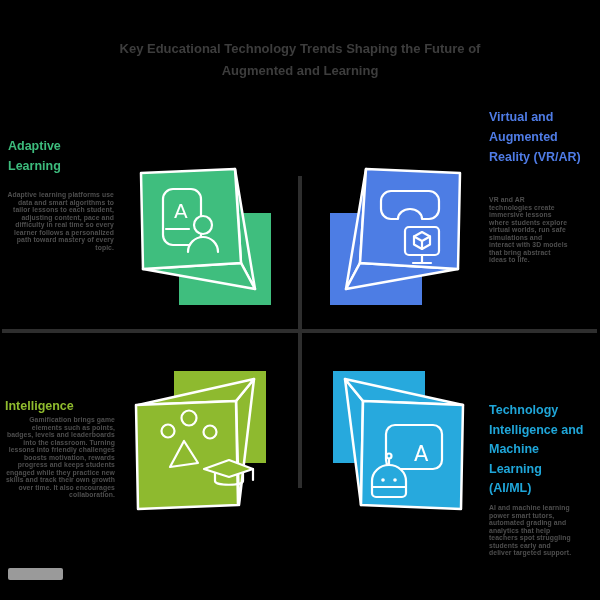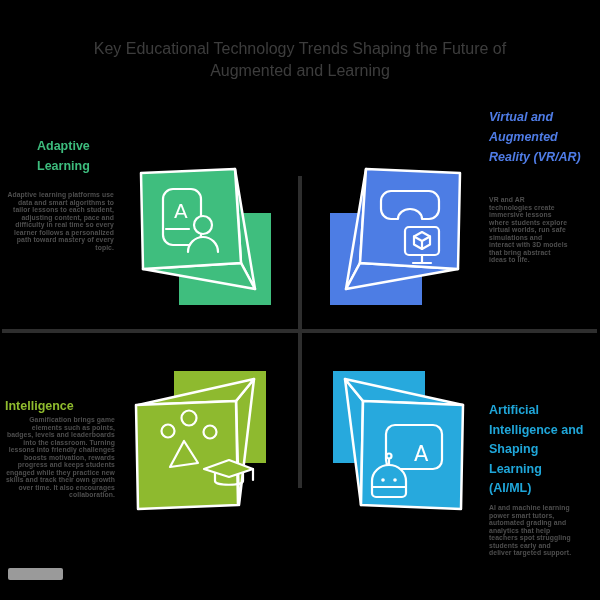--- a/index.html
+++ b/index.html
@@ -4,21 +4,21 @@
 <style>
   html,body{margin:0;padding:0;background:#000;}
   #canvas{
     position:relative;width:600px;height:600px;background:#000;overflow:hidden;
     font-family:"Liberation Sans","DejaVu Sans",sans-serif;
   }
   .abs{position:absolute;}
   
   .title{
     left:0;top:38px;width:600px;text-align:center;
-    color:#3d3d3d;font-weight:normal;font-size:16px;line-height:21.5px;
+    color:#3d3d3d;font-weight:bold;font-size:13px;line-height:21.5px;
   }
   
   .heading{font-weight:bold;font-size:12.5px;line-height:20px;}
   .h-green{color:#3dbc7d;}
   .h-blue{color:#4f7ce6;}
   .h-olive{color:#8fbb2e;}
   .h-cyan{color:#1fa6d9;}
   
   .body-txt{
     color:#4e4e4e;font-size:6.8px;line-height:7.5px;font-weight:bold;
@@ -39,41 +39,41 @@
 <div id="canvas">
 
   <div class="abs title">
     <div>Key Educational Technology Trends Shaping the Future of</div>
     <div>Augmented and Learning</div>
   </div>
 
   <div class="abs divider" style="left:2px;top:329px;width:595px;height:4px;"></div>
   <div class="abs divider" style="left:298px;top:176px;width:4px;height:312px;"></div>
 
-  <div class="abs heading h-green" style="left:8px;top:136px;width:86px;margin-left:29px;">Adaptive Learning</div>
+  <div class="abs heading h-green" style="left:8px;top:136px;width:86px;">Adaptive Learning</div>
 
   <div class="abs body-txt ra" style="left:6px;top:191px;width:108px;">Adaptive learning platforms use data and smart algorithms to tailor lessons to each student, adjusting content, pace and difficulty in real time so every learner follows a personalized path toward mastery of every topic.</div>
 
   <svg class="abs" style="left:137px;top:165px;" width="135" height="150" viewBox="0 0 135 150">
     <rect x="42" y="48" width="92" height="92" fill="#3fbe7e"></rect>
     <g stroke="#fff" stroke-width="2.5" stroke-linejoin="round" fill="#3fbe7e">
       <polygon points="98,4 118,124 104,98"></polygon>
       <polygon points="6,104 104,98 118,124"></polygon>
       <polygon points="4,8 98,4 104,98 6,104"></polygon>
     </g>
     <g stroke="#fff" stroke-width="2.2" fill="none" stroke-linecap="round">
       <rect x="26" y="24" width="38" height="56" rx="10"></rect>
       <path d="M29,64 H52"></path>
       <path d="M51,87 a15,15 0 0 1 30,0" fill="#3fbe7e"></path>
       <circle cx="66" cy="60" r="9" fill="#3fbe7e"></circle>
     </g>
     <text x="37" y="53" font-size="20" fill="#fff" stroke="none">A</text>
   </svg>
 
-  <div class="abs heading h-blue" style="left:489px;top:107px;width:100px;font-style:italic;">Virtual and Augmented Reality (VR/AR)</div>
+  <div class="abs heading h-blue" style="left:489px;top:107px;width:100px;">Virtual and Augmented Reality (VR/AR)</div>
 
   <div class="abs body-txt" style="left:489px;top:196px;width:80px;">VR and AR technologies create immersive lessons where students explore virtual worlds, run safe simulations and interact with 3D models that bring abstract ideas to life.</div>
 
   <svg class="abs" style="left:329px;top:165px;" width="135" height="150" viewBox="0 0 135 150">
     <rect x="1" y="48" width="92" height="92" fill="#4d7de4"></rect>
     <g stroke="#fff" stroke-width="2.5" stroke-linejoin="round" fill="#4d7de4">
       <polygon points="37,4 17,124 31,98"></polygon>
       <polygon points="31,98 129,104 17,124"></polygon>
       <polygon points="37,4 131,8 129,104 31,98"></polygon>
     </g>
@@ -101,21 +101,21 @@
       <circle cx="36" cy="62" r="6.5"></circle>
       <circle cx="57" cy="49" r="7.5"></circle>
       <circle cx="78" cy="63" r="6.5"></circle>
       <path d="M52,72 L38,98 L66,94 Z"></path>
       <path d="M72,100 L97,91 L121,100 L97,108 Z" fill="#8eba2f"></path>
       <path d="M83,104 v8 c0,5 28,5 28,0 v-8"></path>
       <path d="M121,100 v11"></path>
     </g>
   </svg>
 
-  <div class="abs heading h-cyan" style="left:489px;top:401px;width:98px;line-height:19.5px;">Artificial Intelligence and Shaping Learning (AI/ML)</div>
+  <div class="abs heading h-cyan" style="left:489px;top:401px;width:98px;line-height:19.5px;">Technology Intelligence and Machine Learning (AI/ML)</div>
 
   <div class="abs body-txt" style="left:489px;top:504px;width:86px;">AI and machine learning power smart tutors, automated grading and analytics that help teachers spot struggling students early and deliver targeted support.</div>
 
   <svg class="abs" style="left:332px;top:369px;" width="135" height="150" viewBox="0 0 135 150">
     <rect x="1" y="2" width="92" height="92" fill="#27a9dd"></rect>
     <g stroke="#fff" stroke-width="2.5" stroke-linejoin="round" fill="#27a9dd">
       <polygon points="31,32 13,10 29,136"></polygon>
       <polygon points="31,32 131,36 13,10"></polygon>
       <polygon points="31,32 131,36 129,140 29,136"></polygon>
     </g>

